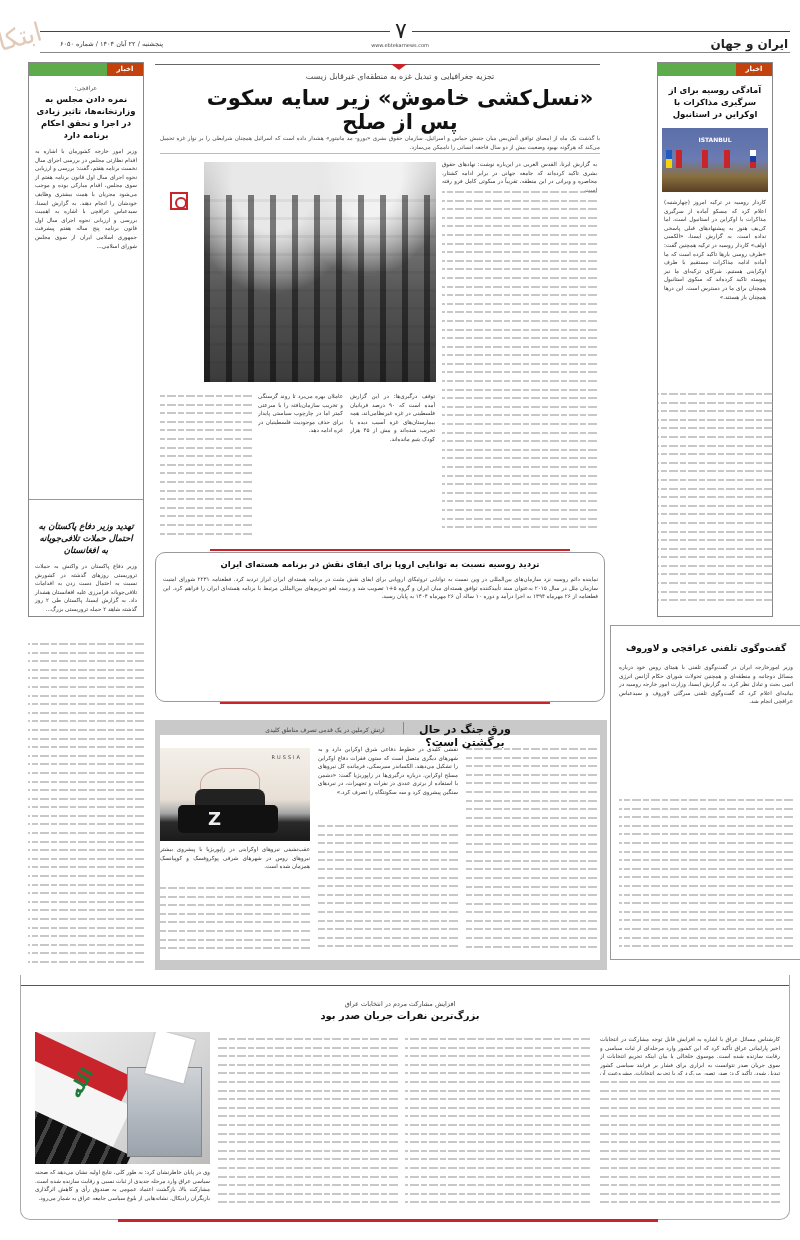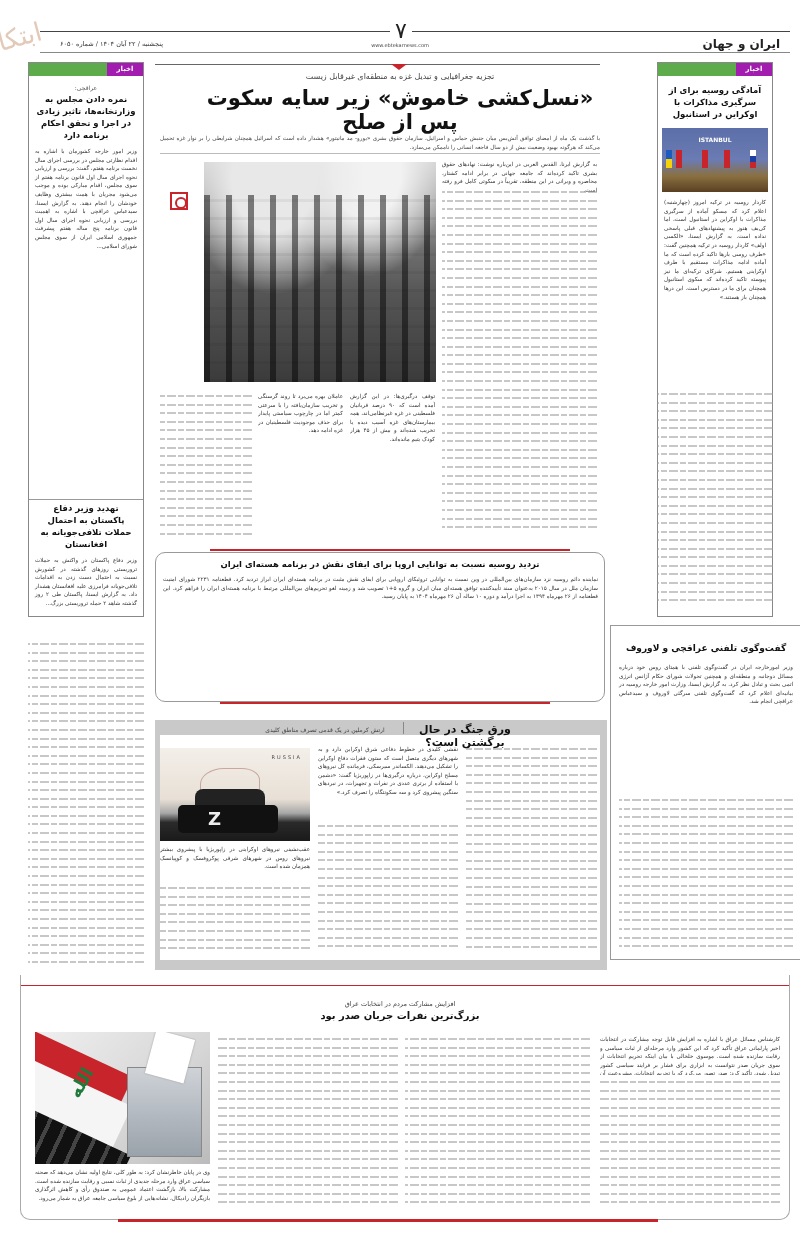--- a/index.html
+++ b/index.html
@@ -10,30 +10,30 @@
   .txt { font-size: 5.6px; line-height: 8.6px; color: #333; text-align: justify; }
   .filler { position: absolute; overflow: hidden; }
   .filler .line { height: 8.6px; border-bottom: 1px solid transparent; position: relative; }
   .filler .line::after { content: ""; position: absolute; top: 3px; right: 0; left: 0; height: 2px; background: repeating-linear-gradient(270deg, #9a9a9a 0 9px, transparent 9px 11px, #9a9a9a 11px 17px, transparent 17px 19px); opacity: .55; }
 
   
   #masthead { position: absolute; top: 0; left: 0; width: 800px; height: 55px; }
   .hdr-line { position: absolute; top: 31px; left: 40px; right: 10px; height: 1px; background: #444; }
   .hdr-line2 { position: absolute; top: 52px; left: 40px; right: 10px; height: 1px; background: #888; }
   .page-num { position: absolute; top: 18px; left: 390px; width: 22px; text-align: center; font-size: 22px; font-family: "DejaVu Serif", serif; background: #fff; color: #222; }
-  .section-title { position: absolute; top: 37px; right: 20px; font-size: 12px; font-weight: bold; color: #222; }
+  .section-title { position: absolute; top: 37px; right: 12px; font-size: 12px; font-weight: bold; color: #222; }
   .date-line { position: absolute; top: 40px; left: 60px; font-size: 6.5px; color: #333; }
   .site-url { position: absolute; top: 42px; left: 360px; width: 80px; text-align: center; font-size: 5px; color: #444; direction: ltr; }
   .logo-mark { position: absolute; top: 20px; left: 10px; width: 32px; height: 32px; color: #e2c9b8; font-size: 26px; font-family: "DejaVu Serif", serif; transform: rotate(-15deg); }
 
   
   .news-box { position: absolute; border: 1px solid #888; background: #fff; }
   .news-tab { height: 13px; display: flex; direction: ltr; }
   .news-tab .green { flex: 1; background: #5eab4c; }
-  .news-tab .red { width: 36px; background: #a21caf; color: #fff; font-size: 7px; font-weight: bold; text-align: center; line-height: 13px; }
+  .news-tab .red { width: 36px; background: #c2410c; color: #fff; font-size: 7px; font-weight: bold; text-align: center; line-height: 13px; }
   .news-kicker { text-align: center; font-size: 6px; color: #555; margin-top: 8px; }
   .news-head { text-align: center; font-size: 10px; font-weight: bold; line-height: 14px; padding: 2px 6px; color: #111; }
 
   
   .kicker { position: absolute; top: 72px; left: 240px; width: 320px; text-align: center; font-size: 8px; color: #444; }
   .headline { position: absolute; top: 86px; left: 205px; width: 390px; text-align: center; font-size: 21px; font-weight: bold; color: #111; letter-spacing: -0.5px; }
   .lead { position: absolute; top: 134px; left: 160px; width: 440px; font-size: 5.6px; line-height: 8.6px; color: #444; text-align: justify; border-bottom: 1px solid #bbb; padding-bottom: 2px; }
   .red-triangle { position: absolute; top: 64px; left: 391px; width: 0; height: 0; border-left: 8px solid transparent; border-right: 8px solid transparent; border-top: 6px solid #c8242b; }
   .top-rule { position: absolute; top: 64px; left: 155px; width: 445px; height: 1px; background: #666; }
 
@@ -102,21 +102,21 @@
 </div>
 
 <div class="news-box" style="top:62px;left:28px;width:116px;height:555px;">
   <div class="news-tab">
     <div class="green"></div>
     <div class="red">اخبار</div>
   </div>
   <div class="news-kicker">عراقچی:</div>
   <div class="news-head" style="font-size:8.5px;line-height:12px;">نمره دادن مجلس به وزارتخانه‌ها، تاثیر زیادی در اجرا و تحقق احکام برنامه دارد</div>
   <div class="txt" style="padding:4px 6px;height:350px;overflow:hidden;">وزیر امور خارجه کشورمان با اشاره به اقدام نظارتی مجلس در بررسی اجرای سال نخست برنامه هفتم، گفت: بررسی و ارزیابی نحوه اجرای سال اول قانون برنامه هفتم از سوی مجلس، اقدام مبارکی بوده و موجب می‌شود مجریان با همت بیشتری وظایف خودشان را انجام دهند. به گزارش ایسنا، سیدعباس عراقچی با اشاره به اهمیت بررسی و ارزیابی نحوه اجرای سال اول قانون برنامه پنج ساله هفتم پیشرفت جمهوری اسلامی ایران از سوی مجلس شورای اسلامی...</div>
-  <div class="news-head" style="font-size:8.5px;line-height:12px;margin-top:6px;border-top:1px solid #999;padding-top:2px;">تهدید وزیر دفاع پاکستان به احتمال حملات تلافی‌جویانه به افغانستان</div>
+  <div class="news-head" style="font-size:8.5px;line-height:12px;margin-top:6px;border-top:1px solid #999;padding-top:20px;font-style:italic;">تهدید وزیر دفاع پاکستان به احتمال حملات تلافی‌جویانه به افغانستان</div>
   <div class="txt" style="padding:4px 6px;height:110px;overflow:hidden;">وزیر دفاع پاکستان در واکنش به حملات تروریستی روزهای گذشته در کشورش نسبت به احتمال دست زدن به اقدامات تلافی‌جویانه فرامرزی علیه افغانستان هشدار داد. به گزارش ایسنا، پاکستان طی ۲ روز گذشته شاهد ۲ حمله تروریستی بزرگ...</div>
 </div>
 <div class="filler" style="top:640px;left:28px;width:116px;height:330px;">
   <div class="line"></div>
     <div class="line"></div>
     <div class="line"></div>
     <div class="line"></div>
     <div class="line"></div>
     <div class="line"></div>
     <div class="line"></div>

